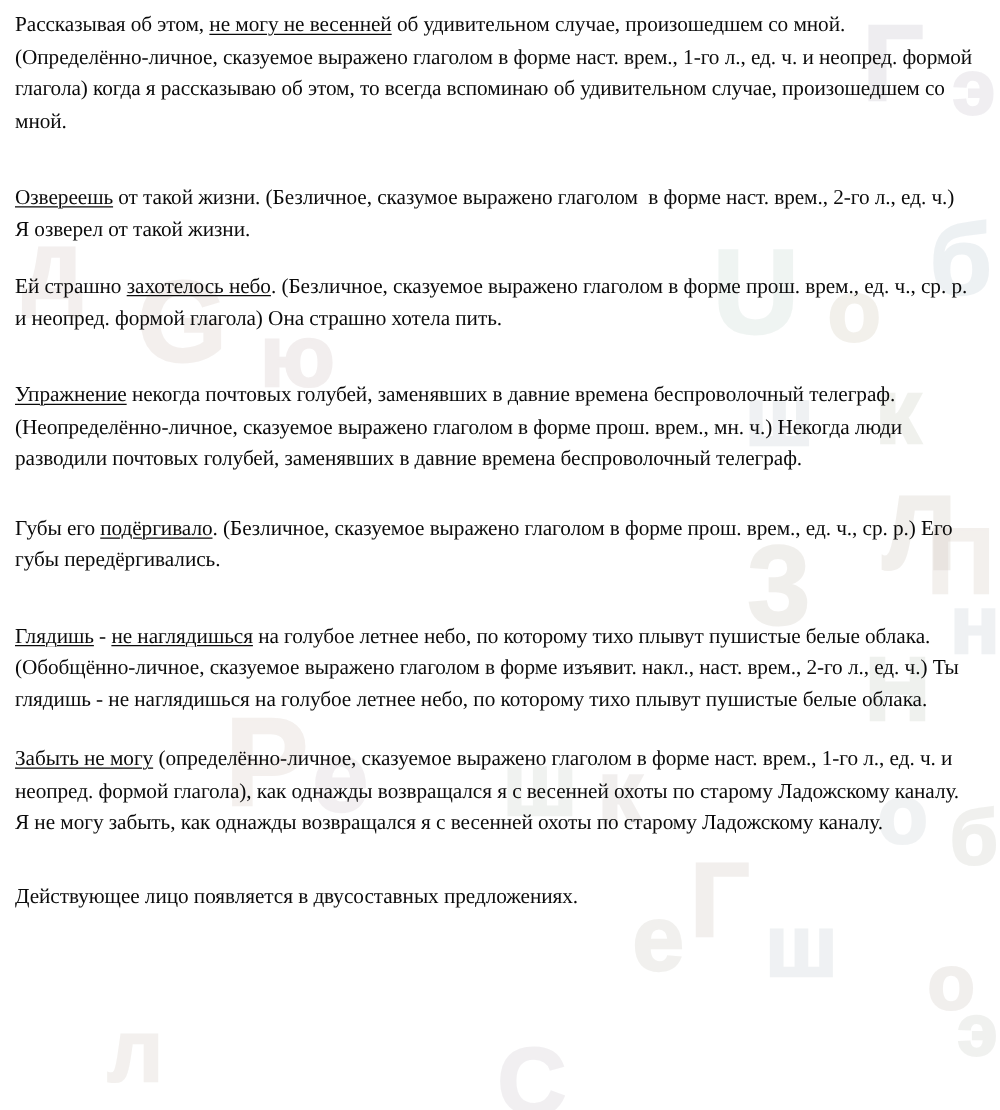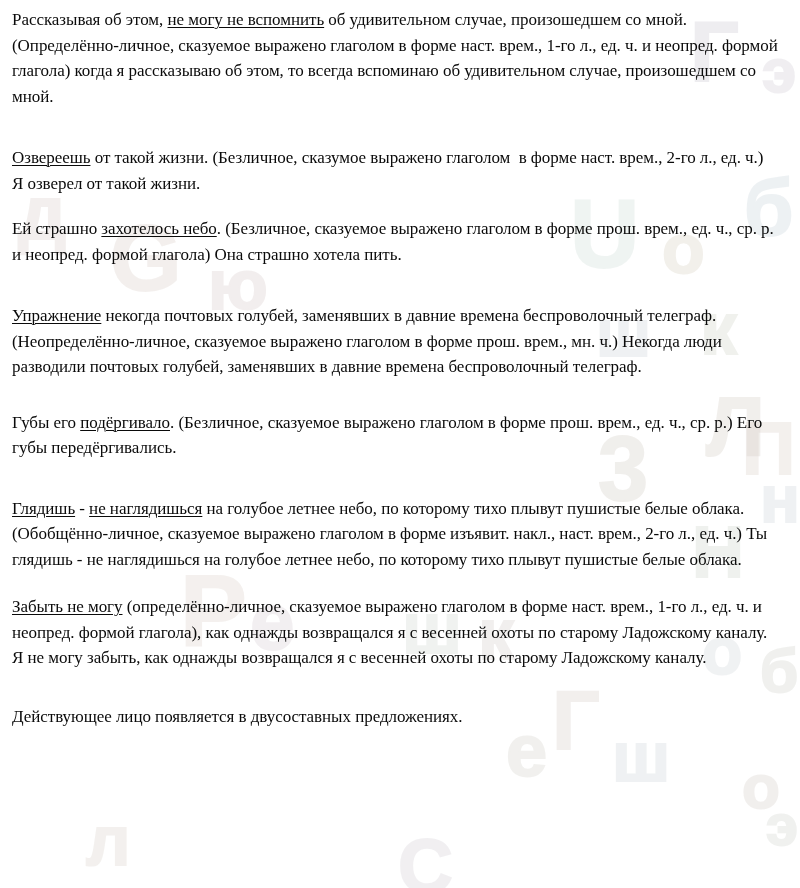--- a/index.html
+++ b/index.html
@@ -108,21 +108,21 @@
     <div class="wm wm-outline" style="left: 612px; top: 722px; font-size: 70px; color: rgb(205, 212, 216);">ш</div>
     <div class="wm wm-outline" style="left: 742px; top: 756px; font-size: 62px; color: rgb(212, 204, 198);">o</div>
     <div class="wm wm-outline" style="left: 766px; top: 796px; font-size: 58px; color: rgb(207, 210, 203);">э</div>
     <div class="wm wm-outline" style="left: 86px; top: 806px; font-size: 70px; color: rgb(216, 209, 201);">л</div>
     <div class="wm wm-outline" style="left: 398px; top: 828px; font-size: 76px; color: rgb(210, 205, 212);">С</div>
   </div>
 
 <div id="page">
 
 
-  <p class="para" id="para-1"><span>Рассказывая об этом, </span><span class="u">не могу не вспомнить</span><span> об удивительном случае, произошедшем со мной. (Определённо-личное, сказуемое выражено глаголом в форме наст. врем., 1-го л., ед. ч. и неопред. формой глагола) когда я рассказываю об этом, то всегда вспоминаю об удивительном случае, произошедшем со мной.</span></p>
+  <p class="para" id="para-1"><span>Рассказывая об этом, </span><span class="u">не могу не весенней</span><span> об удивительном случае, произошедшем со мной. (Определённо-личное, сказуемое выражено глаголом в форме наст. врем., 1-го л., ед. ч. и неопред. формой глагола) когда я рассказываю об этом, то всегда вспоминаю об удивительном случае, произошедшем со мной.</span></p>
   <p class="para" id="para-2"><span class="u">Озвереешь</span><span> от такой жизни. (Безличное, сказумое выражено глаголом  в форме наст. врем., 2-го л., ед. ч.) Я озверел от такой жизни.</span></p>
   <p class="para" id="para-3"><span>Ей страшно </span><span class="u">захотелось небо</span><span>. (Безличное, сказуемое выражено глаголом в форме прош. врем., ед. ч., ср. р. и неопред. формой глагола) Она страшно хотела пить.</span></p>
   <p class="para" id="para-4"><span class="u">Упражнение</span><span> некогда почтовых голубей, заменявших в давние времена беспроволочный телеграф. (Неопределённо-личное, сказуемое выражено глаголом в форме прош. врем., мн. ч.) Некогда люди разводили почтовых голубей, заменявших в давние времена беспроволочный телеграф.</span></p>
   <p class="para" id="para-5"><span>Губы его </span><span class="u">подёргивало</span><span>. (Безличное, сказуемое выражено глаголом в форме прош. врем., ед. ч., ср. р.) Его губы передёргивались.</span></p>
   <p class="para" id="para-6"><span class="u">Глядишь</span><span> - </span><span class="u">не наглядишься</span><span> на голубое летнее небо, по которому тихо плывут пушистые белые облака. (Обобщённо-личное, сказуемое выражено глаголом в форме изъявит. накл., наст. врем., 2-го л., ед. ч.) Ты глядишь - не наглядишься на голубое летнее небо, по которому тихо плывут пушистые белые облака.</span></p>
   <p class="para" id="para-7"><span class="u">Забыть не могу</span><span> (определённо-личное, сказуемое выражено глаголом в форме наст. врем., 1-го л., ед. ч. и неопред. формой глагола), как однажды возвращался я с весенней охоты по старому Ладожскому каналу. Я не могу забыть, как однажды возвращался я с весенней охоты по старому Ладожскому каналу.</span></p>
   <p class="para" id="para-8"><span>Действующее лицо появляется в двусоставных предложениях.</span></p>
 
 </div>
 

